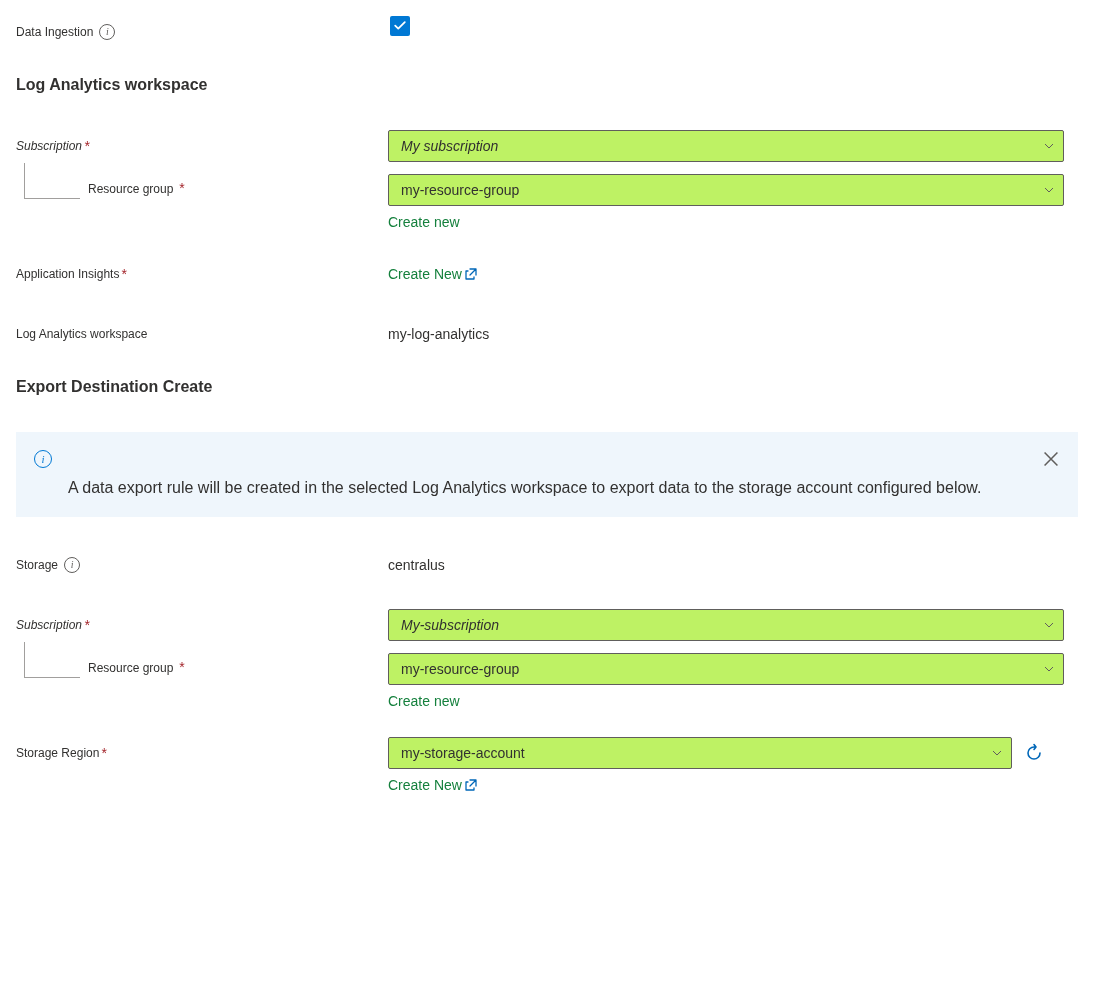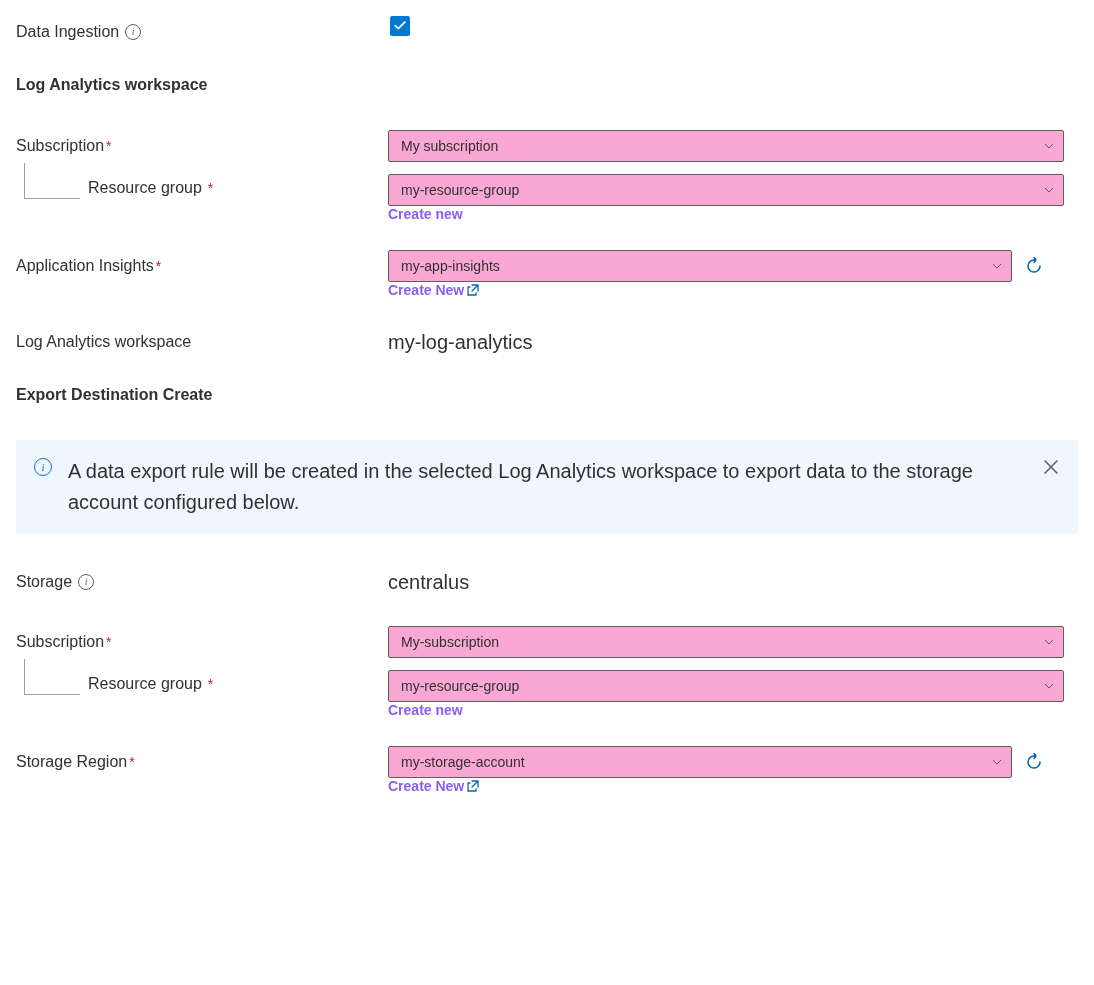--- a/index.html
+++ b/index.html
@@ -9,40 +9,40 @@
       color: #323130;
       background: #fff;
       padding: 16px;
       width: 1094px;
     }
     .form-row {
       display: flex;
       align-items: flex-start;
       margin-bottom: 28px;
     }
-    .form-row.tight { margin-bottom: 12px; }
+    .form-row.tight { margin-bottom: 12px; font-style: italic; }
     .label-col {
       width: 372px;
       flex-shrink: 0;
       display: flex;
       align-items: center;
       min-height: 32px;
     }
     .field-col {
       flex: 1;
       display: flex;
       flex-direction: column;
     }
     .field-line {
       display: flex;
       align-items: center;
       gap: 8px;
     }
     .label-text {
-      font-size: 16px;
+      font-size: 12px;
       color: #323130;
     }
     .required { color: #A4262C; margin-left: 2px; }
     .info-icon {
       display: inline-flex;
       align-items: center;
       justify-content: center;
       width: 16px;
       height: 16px;
       border: 1px solid #605e5c;
@@ -72,48 +72,48 @@
       cursor: pointer;
       margin-left: 2px;
     }
     .checkbox svg { width: 14px; height: 14px; }
     .select {
       position: relative;
       width: 100%;
       height: 32px;
       border: 1px solid #605e5c;
       border-radius: 2px;
-      background: #f9a8d4;
+      background: #bef264;
       display: flex;
       align-items: center;
       padding: 0 32px 0 12px;
       cursor: pointer;
       font-size: 14px;
       color: #323130;
     }
     .select .chevron {
       position: absolute;
       right: 8px;
       top: 50%;
       transform: translateY(-50%);
       width: 12px;
       height: 12px;
       display: flex;
       align-items: center;
       justify-content: center;
     }
     .link {
-      color: #8b5cf6;
+      color: #15803d;
       font-size: 14px;
       text-decoration: none;
       cursor: pointer;
+      margin-top: 8px;
       display: inline-flex;
       align-items: center;
       gap: 2px;
-      font-weight: bold;
     }
     .ext-icon {
       display: inline-flex;
       width: 14px;
       height: 14px;
     }
     .indent-connector {
       width: 56px;
       height: 36px;
       border-left: 1px solid #a19f9d;
@@ -126,21 +126,21 @@
     .indent-wrap {
       display: flex;
       align-items: center;
       width: 372px;
       min-height: 32px;
     }
     .indent-label {
       padding-bottom: 4px;
     }
     .static-value {
-      font-size: 20px;
+      font-size: 14px;
       color: #323130;
       min-height: 32px;
       display: flex;
       align-items: center;
     }
     .refresh-btn {
       width: 28px;
       height: 28px;
       display: flex;
       align-items: center;
@@ -167,23 +167,24 @@
       display: flex;
       align-items: center;
       justify-content: center;
       font-size: 11px;
       font-style: italic;
       font-family: "Times New Roman", serif;
       margin-top: 2px;
     }
     .info-banner .banner-text {
       flex: 1;
-      font-size: 20px;
+      font-size: 16px;
       color: #323130;
       line-height: 1.55;
+      margin-top: 28px;
     }
     .info-banner .banner-close {
       flex-shrink: 0;
       width: 18px; height: 18px;
       color: #605e5c;
       cursor: pointer;
       display: flex;
       align-items: center;
       justify-content: center;
       margin-top: 2px;
@@ -251,35 +252,20 @@
     <a class="link">Create new</a>
   </div>
 </div>
 
 <div class="form-row">
   <div class="label-col">
     <span class="label-text">Application Insights</span>
     <span class="required">*</span>
   </div>
   <div class="field-col">
-    <div class="field-line">
-      <div class="select select-narrow">
-        <span>my-app-insights</span>
-        <span class="chevron">
-            <svg viewBox="0 0 12 12">
-              <path d="M2 4 L6 8 L10 4" stroke="#605e5c" stroke-width="1" fill="none"></path>
-            </svg>
-          </span>
-      </div>
-      <div class="refresh-btn">
-        <svg viewBox="0 0 20 20">
-            <path d="M 16 10 A 6 6 0 1 1 10 4 L 12 4 M 12 4 L 10 1.5 M 12 4 L 10 6.5" stroke="#0067B8" stroke-width="1.6" fill="none" stroke-linecap="round" stroke-linejoin="round"></path>
-          </svg>
-      </div>
-    </div>
     <a class="link">
       <span>Create New</span>
       <span class="ext-icon">
           <svg viewBox="0 0 14 14">
             <path d="M4 4 H2 V12 H10 V10 M6 2 H12 V8 M12 2 L6 8" stroke="#0067B8" stroke-width="1.3" fill="none" stroke-linecap="round" stroke-linejoin="round"></path>
           </svg>
         </span>
     </a>
   </div>
 </div>

